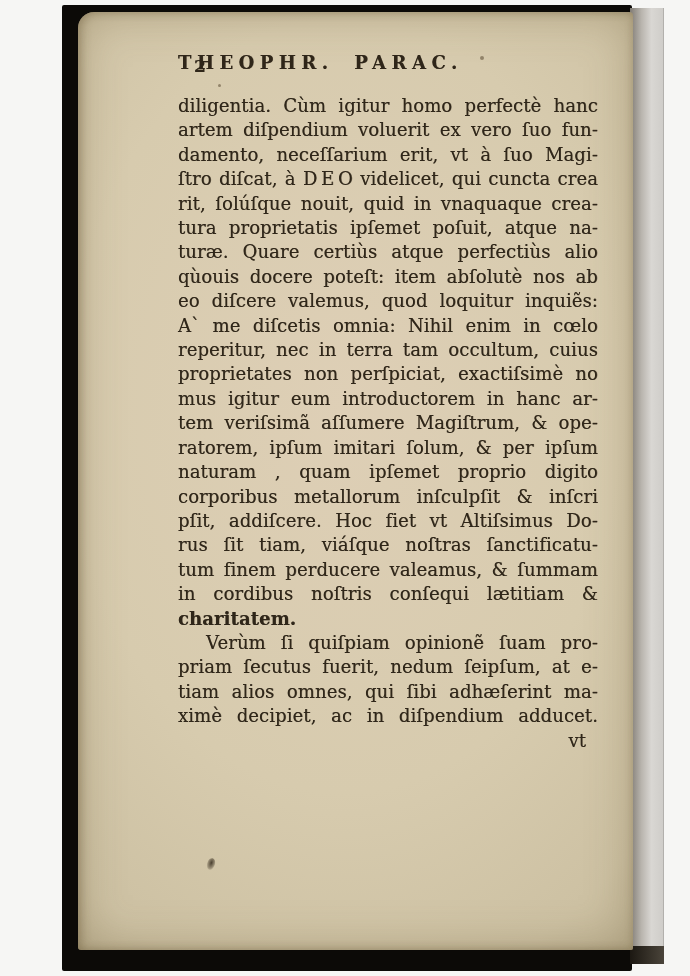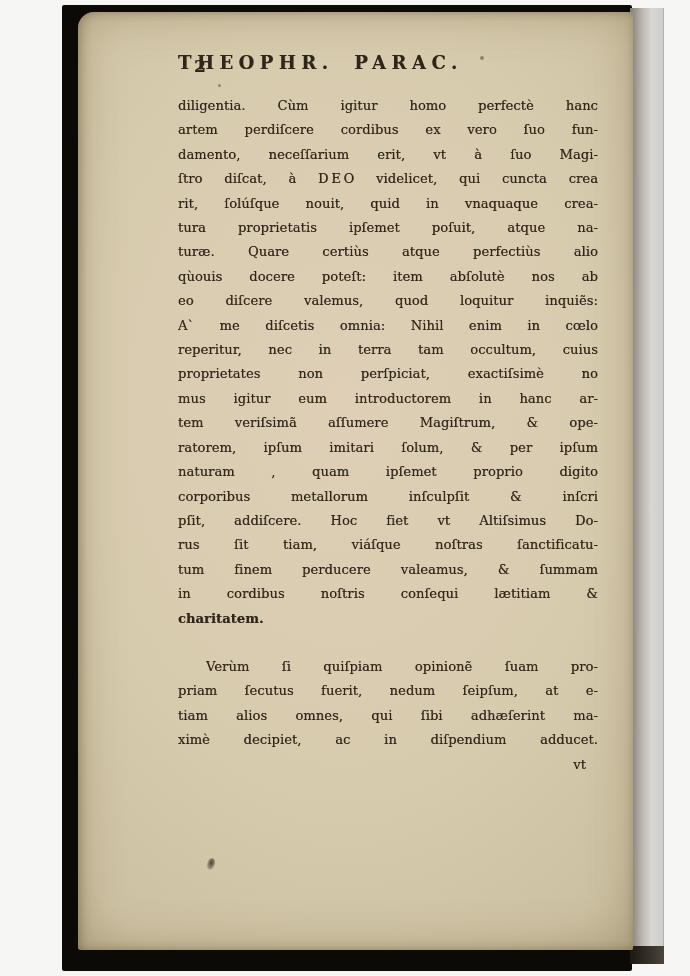--- a/index.html
+++ b/index.html
@@ -67,31 +67,31 @@
     font-size:18px;
     font-weight:bold;
     letter-spacing:5.5px;
     word-spacing:9px;
     text-shadow:.3px .2px 0 rgba(47,38,25,.5);
   }
   .text-block{
     margin-top:6px;
   }
   .line{
-    font-size:13px;
+    font-size:18px;
     line-height:24.4px;
     text-align:justify;
     text-align-last:justify;
     letter-spacing:.1px;
     text-shadow:.35px .25px 0 rgba(47,38,25,.55);
     white-space:nowrap;
   }
   .line.j{white-space:normal;}
   .line.para-end{text-align-last:left;white-space:normal;font-weight:bold;}
-  .line.indent{text-indent:28px;white-space:normal;margin-top:24px;}
+  .line.indent{text-indent:28px;white-space:normal;}
   .line.catch{text-align-last:right;white-space:normal;padding-right:12px;}
   .ink-smudge{
     position:absolute;
     left:129px;top:846px;width:8px;height:12px;
     background:radial-gradient(ellipse at 50% 40%, rgba(50,40,26,.85) 0%, rgba(50,40,26,.35) 55%, rgba(50,40,26,0) 80%);
     transform:rotate(18deg);
     border-radius:50%;
   }
   .speck{
     position:absolute;
@@ -111,21 +111,21 @@
 <div class="page">
   <div class="content">
 
     <div class="page-header">
       <span class="pagenum">2</span>
       <span class="running-title">THEOPHR. PARAC.</span>
     </div>
 
     <div class="text-block">
       <div class="line j">diligentia. Cùm igitur homo perfectè hanc</div>
-      <div class="line j">artem perdiſcere cordibus ex vero ſuo fun-</div>
+      <div class="line j">artem diſpendium voluerit ex vero ſuo fun-</div>
       <div class="line j">damento, neceſſarium erit, vt à ſuo Magi-</div>
       <div class="line j">ſtro diſcat, à D E O videlicet, qui cuncta crea</div>
       <div class="line j">rit, ſolúſque nouit, quid in vnaquaque crea-</div>
       <div class="line j">tura proprietatis ipſemet poſuit, atque na-</div>
       <div class="line j">turæ. Quare certiùs atque perfectiùs alio</div>
       <div class="line j">qùouis docere poteſt: item abſolutè nos ab</div>
       <div class="line j">eo diſcere valemus, quod loquitur inquiẽs:</div>
       <div class="line j">A` me diſcetis omnia: Nihil enim in cœlo</div>
       <div class="line j">reperitur, nec in terra tam occultum, cuius</div>
       <div class="line j">proprietates non perſpiciat, exactiſsimè no</div>

